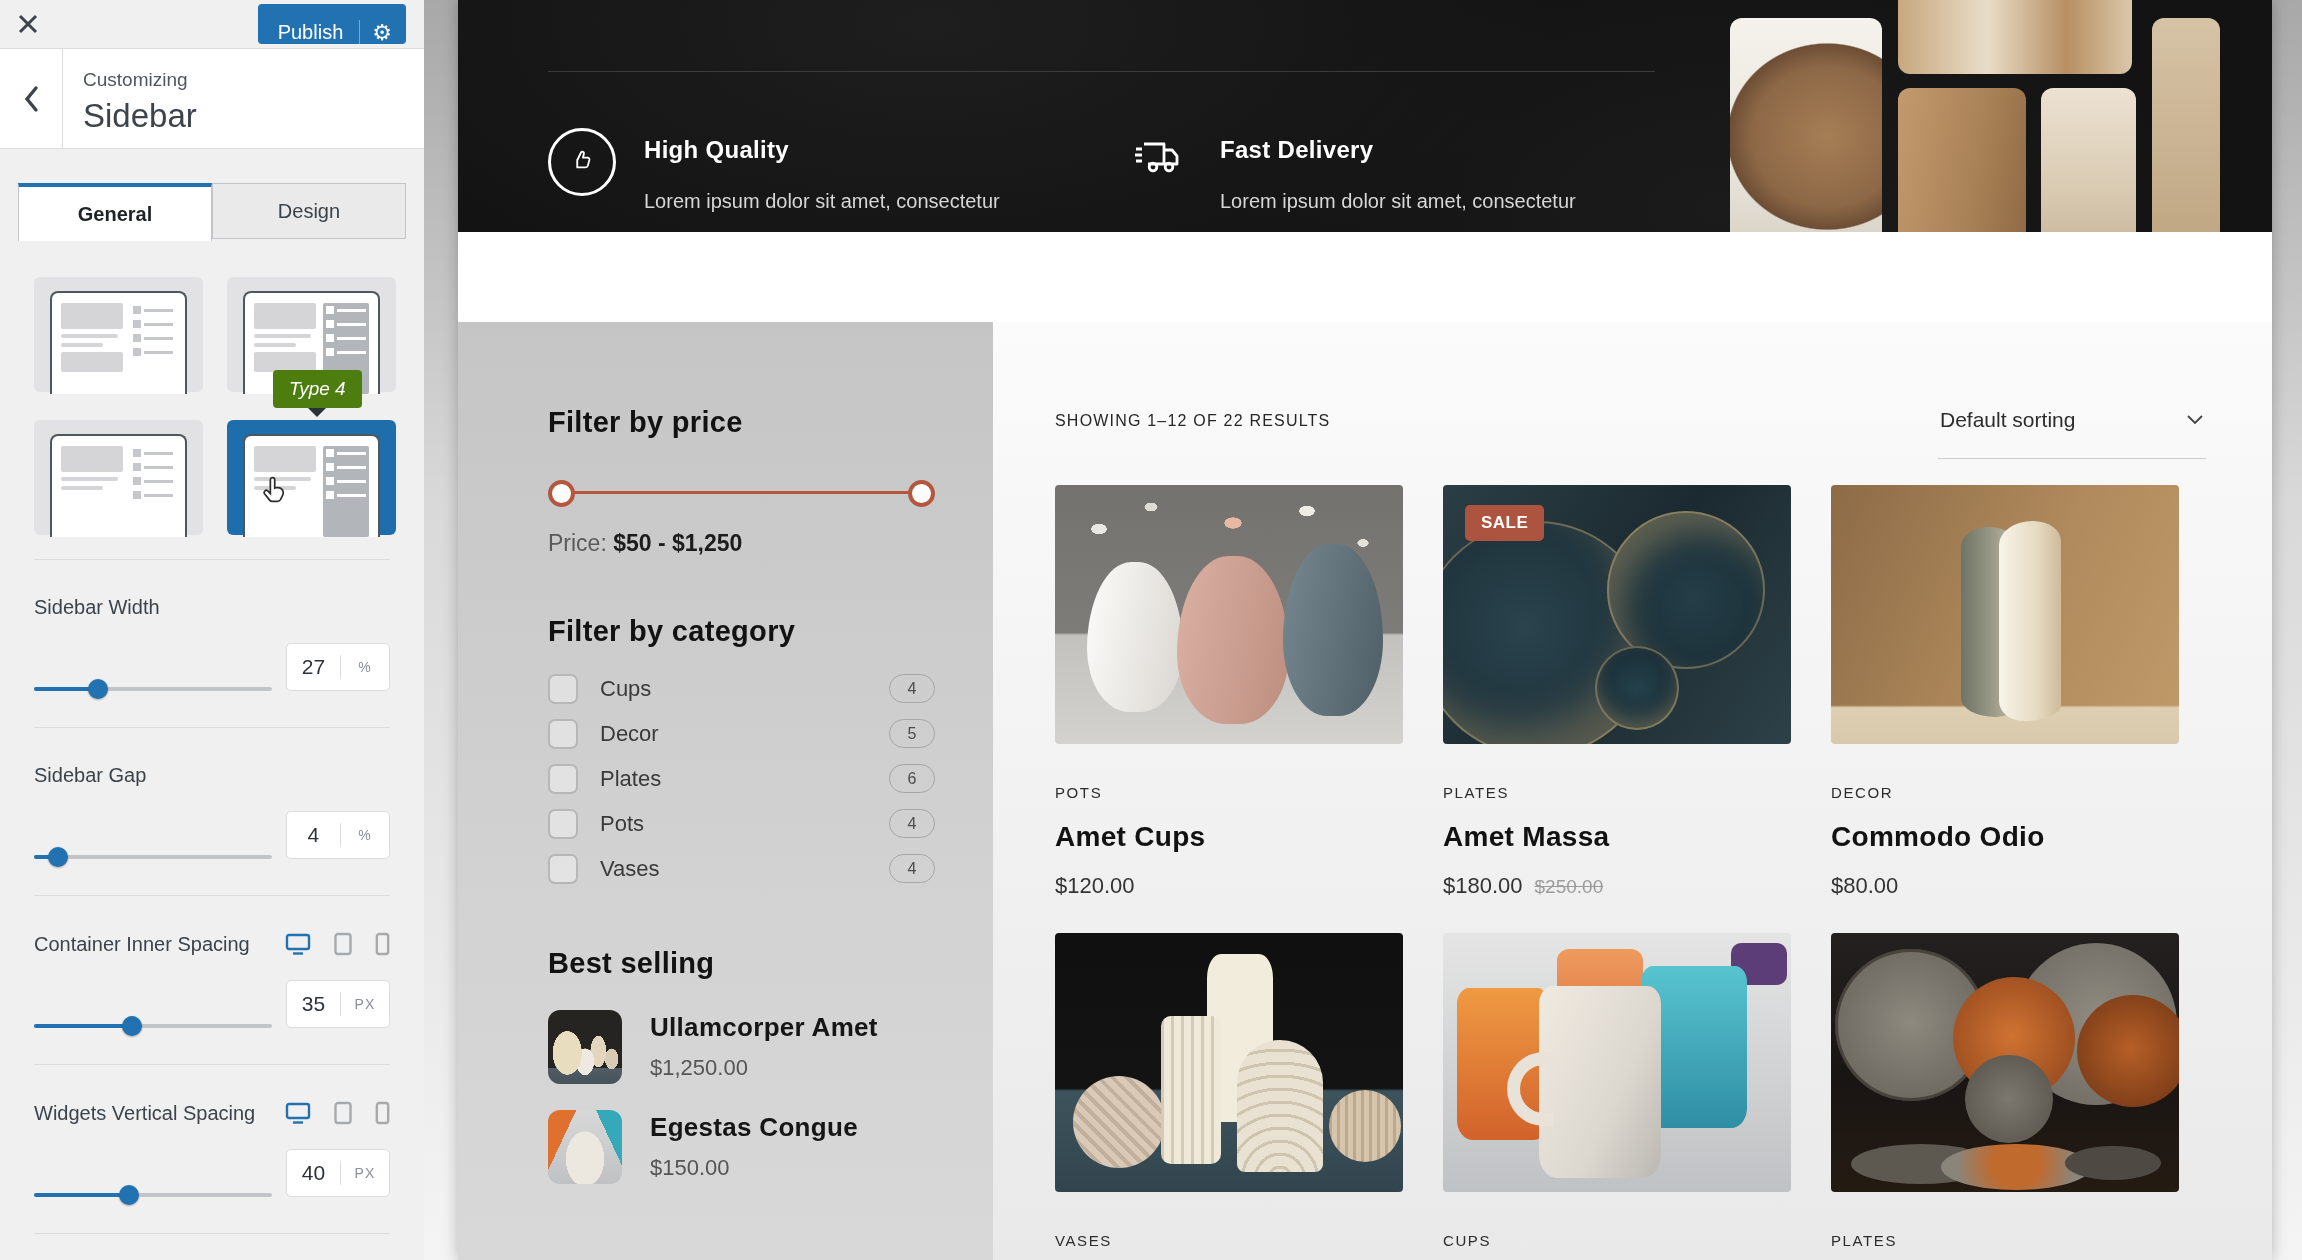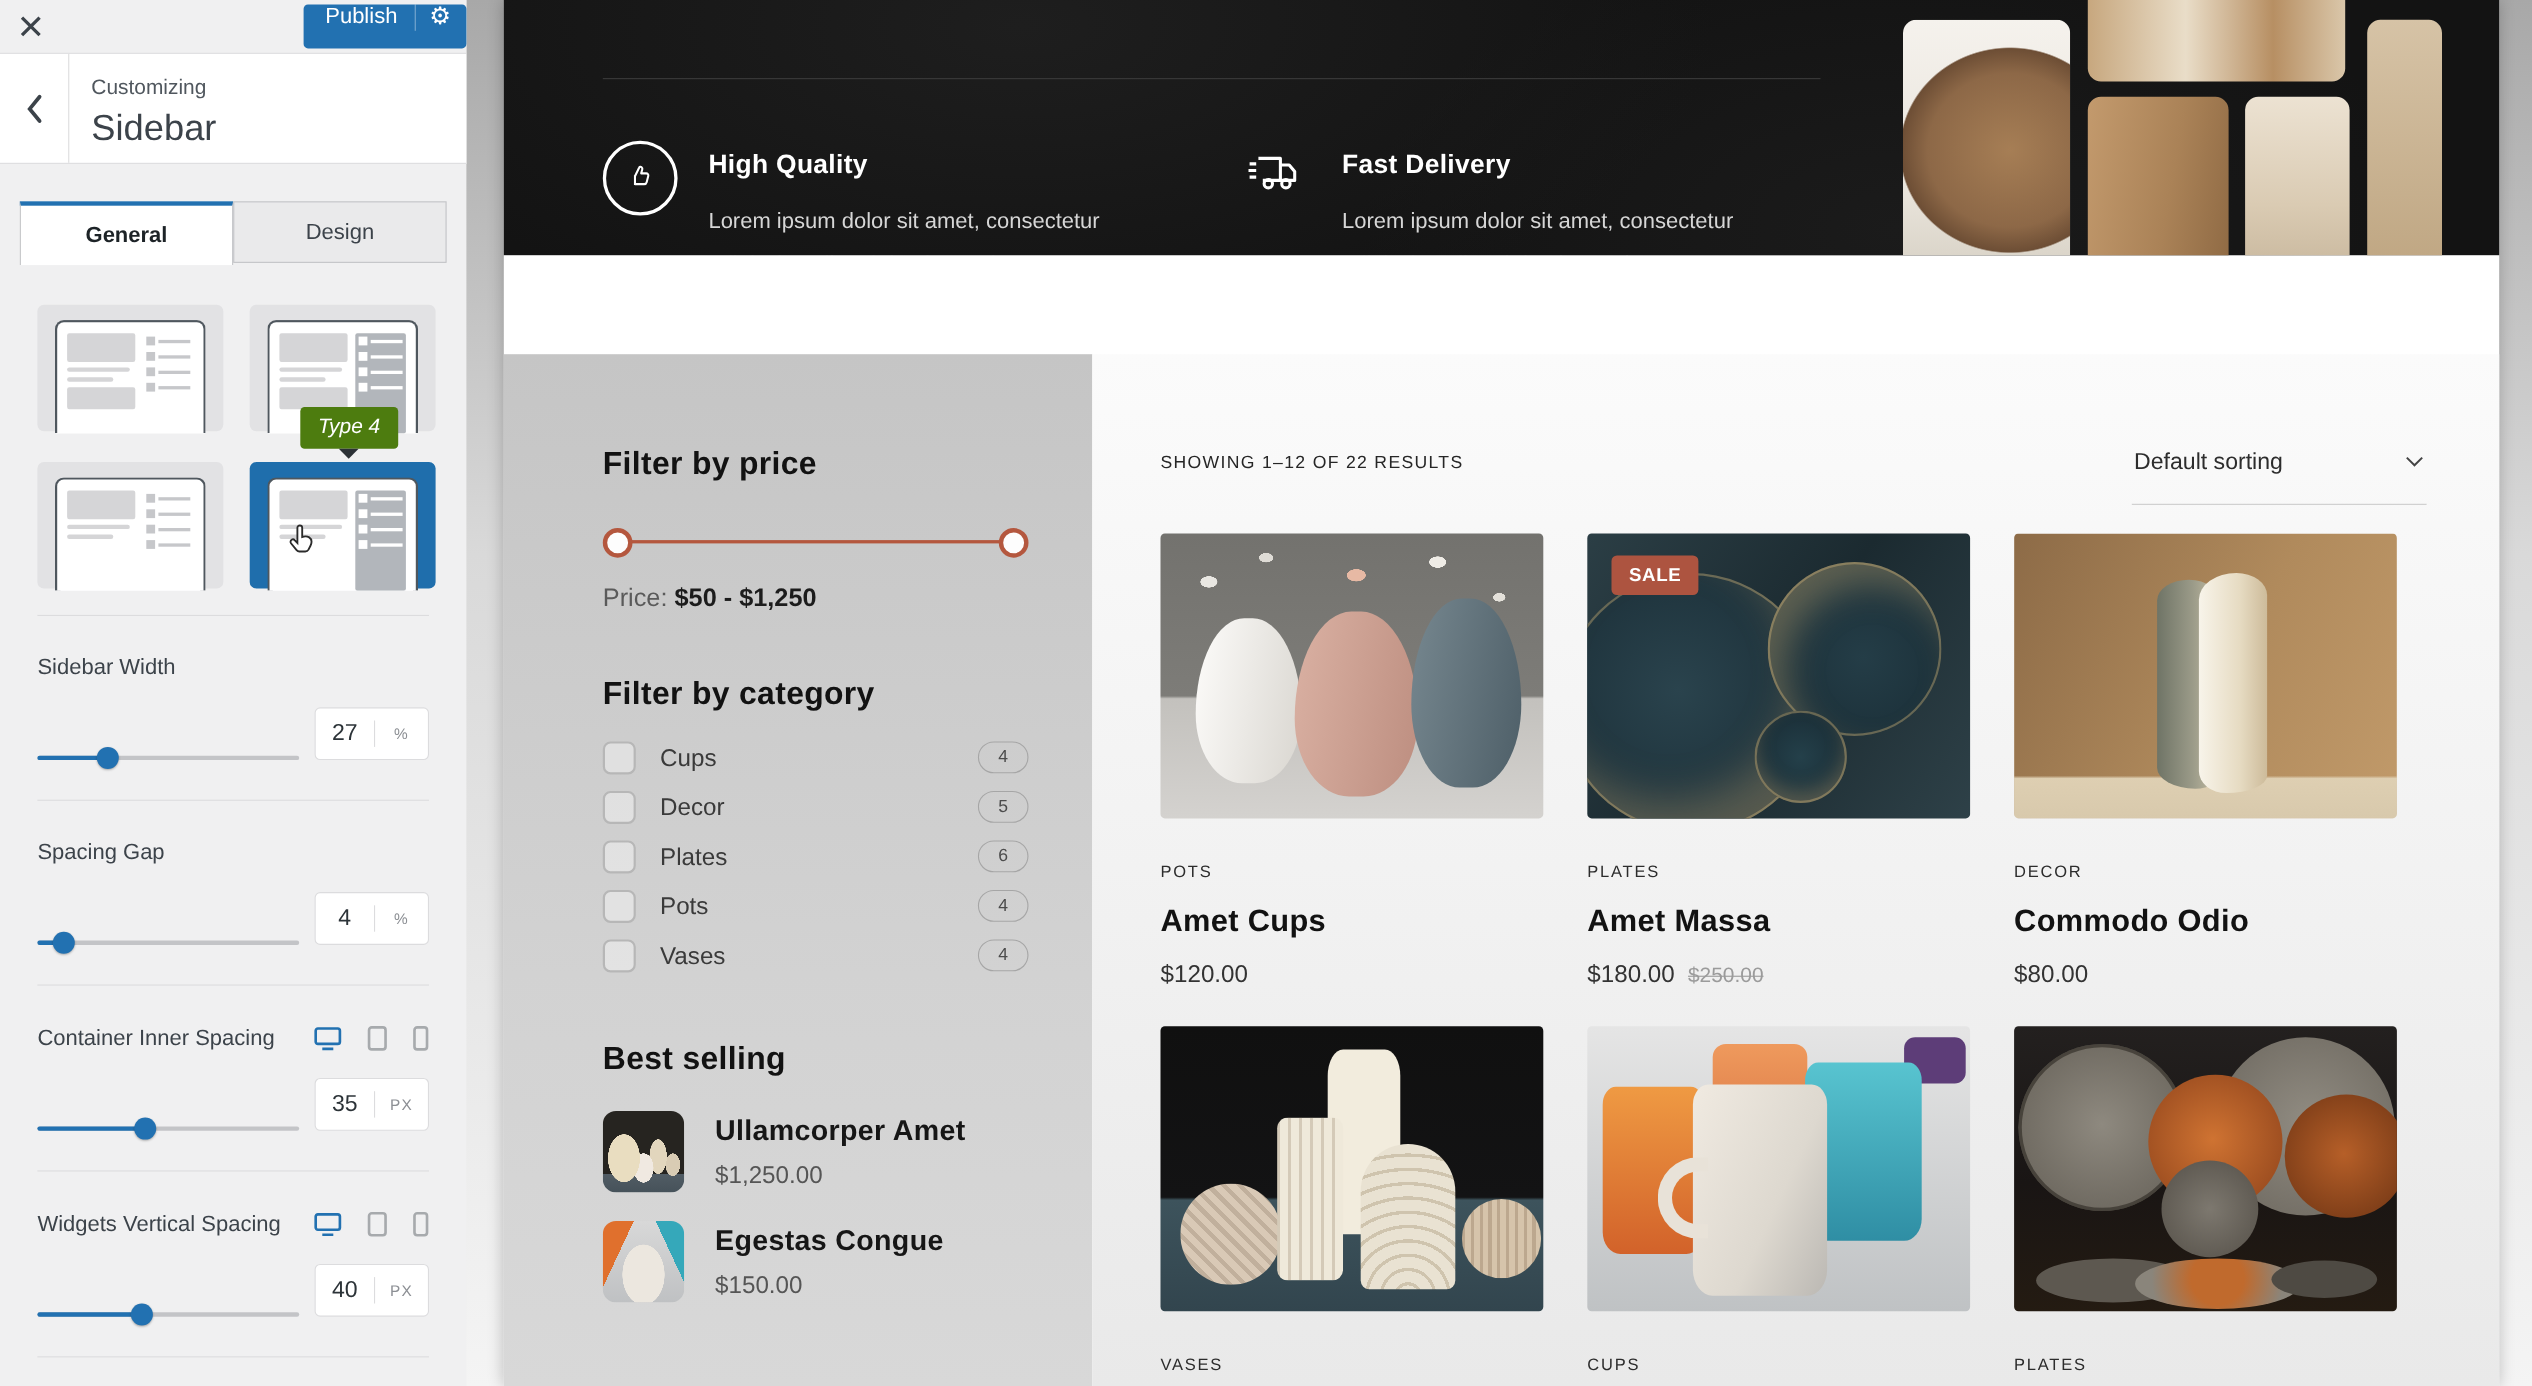--- a/index.html
+++ b/index.html
@@ -4,22 +4,22 @@
 <style>
   html,body{margin:0;padding:0;}
   body{font-family:"Liberation Sans","DejaVu Sans",sans-serif;}
   .stage{position:relative;width:2302px;height:1260px;overflow:hidden;
          background:linear-gradient(180deg,#a8a8a8 0%,#d9d9d9 40%,#f4f4f4 100%);}
 
   
   .customizer{position:absolute;left:0;top:0;width:424px;height:1260px;background:#f0f0f1;color:#3c434a;}
   .cz-topbar{height:48px;background:#f0f0f1;border-bottom:1px solid #dcdcde;display:flex;align-items:center;justify-content:space-between;}
   .cz-close{width:56px;height:48px;display:flex;align-items:center;justify-content:center;cursor:pointer;}
-  .cz-publish{height:40px;background:#2271b1;border:none;border-radius:4px;color:#fff;
-              display:flex;align-items:flex-start;padding:0 14px 0 20px;font-size:20px;cursor:pointer;}
+  .cz-publish{margin-right:18px;height:40px;background:#2271b1;border:none;border-radius:4px;color:#fff;
+              display:flex;align-items:flex-end;padding:0 14px 0 20px;font-size:20px;cursor:pointer;}
   .cz-publish .sep{width:1px;height:24px;background:rgba(255,255,255,.4);margin:0 12px 0 16px;}
   .cz-publish .gear{font-size:22px;line-height:1;}
   .cz-header{height:99px;background:#fff;border-bottom:1px solid #dcdcde;display:flex;}
   .cz-back{width:62px;border-right:1px solid #dcdcde;display:flex;align-items:center;justify-content:center;cursor:pointer;}
   .cz-head-txt{padding:20px 0 0 20px;}
   .cz-kicker{font-size:19px;color:#50575e;}
   .cz-title{font-size:33px;color:#3c434a;margin-top:6px;font-weight:400;}
   .cz-tabs{display:flex;margin:34px 18px 0 18px;}
   .cz-tab{flex:1;height:54px;display:flex;align-items:center;justify-content:center;font-size:20px;cursor:pointer;}
   .cz-tab.active{background:#fff;border:1px solid #c3c4c7;border-top:4px solid #2271b1;border-bottom:none;color:#1d2327;font-weight:600;}
@@ -356,21 +356,21 @@
           <div class="valbox">
             <span class="num">27</span>
             <span class="vsep"></span>
             <span class="unit">%</span>
           </div>
         </div>
       </div>
 
       <div class="ctl">
         <div class="ctl-labelrow">
-          <span>Spacing Gap</span>
+          <span>Sidebar Gap</span>
         </div>
         <div class="ctl-row">
           <div class="track">
             <div class="fill" style="width:10%"></div>
             <div class="knob" style="left:calc(10% - 10px)"></div>
           </div>
           <div class="valbox">
             <span class="num">4</span>
             <span class="vsep"></span>
             <span class="unit">%</span>

